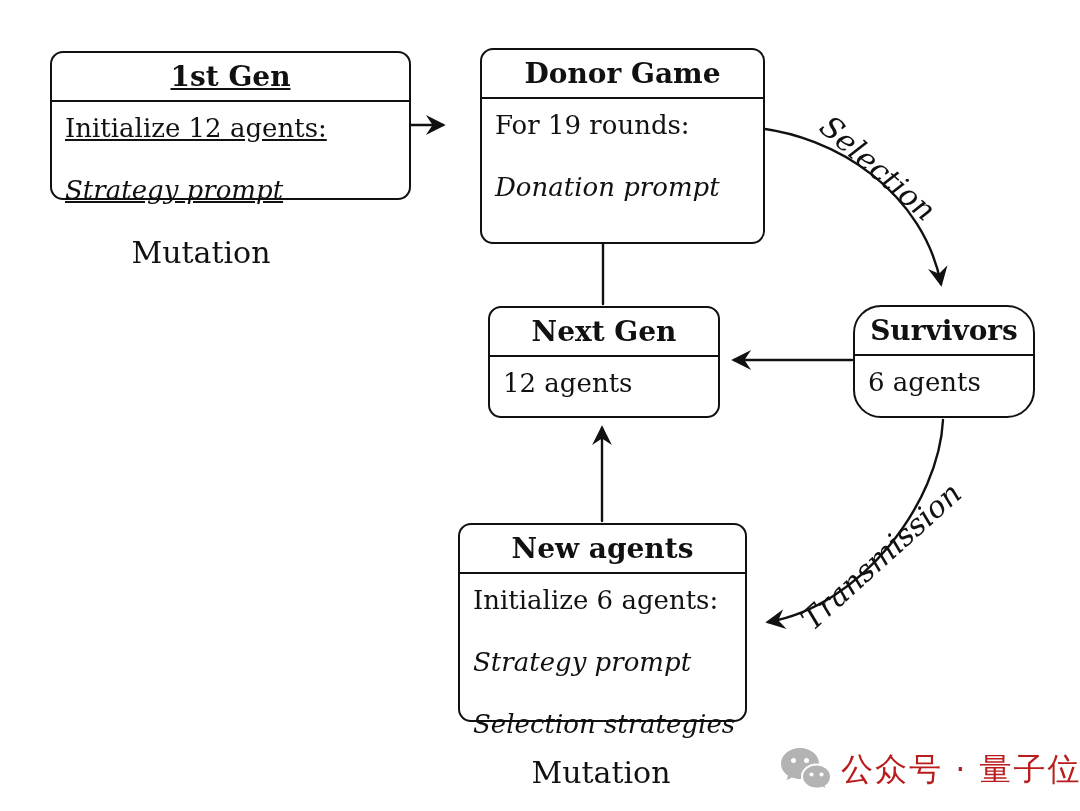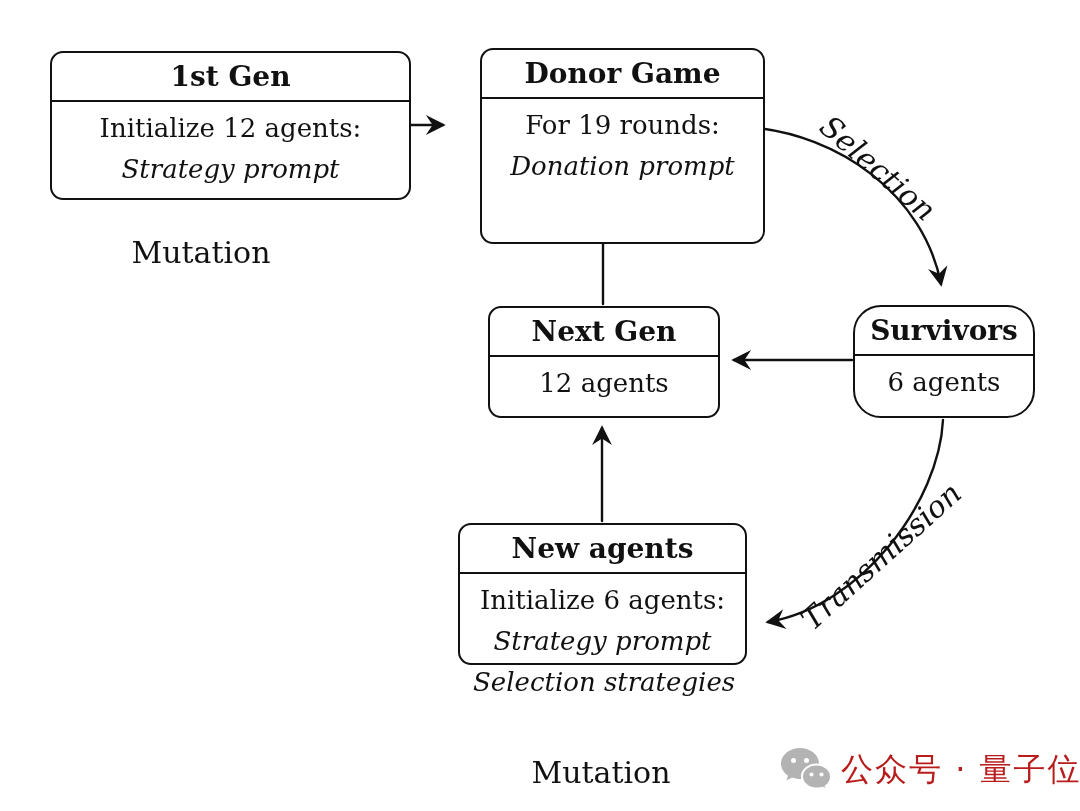--- a/index.html
+++ b/index.html
@@ -35,29 +35,28 @@
     padding: 7px 8px 6px;
     border-bottom: 2px solid #111111;
     white-space: nowrap;
   }
   .box-body {
     padding: 6px 13px 0;
     font-size: 26px;
     line-height: 41px;
     white-space: nowrap;
     flex: 1;
-    text-align: center;
   }
-  .line.italic { font-style: italic; }
+  .line.italic { font-style: italic; margin-top: 21px; }
 
-  #box-first-gen  { left: 50px;  top: 51px;  width: 361px; height: 149px; }
+  #box-first-gen  { left: 50px;  top: 51px;  width: 361px; height: 149px; text-decoration: underline; }
   #box-donor-game { left: 480px; top: 48px;  width: 285px; height: 196px; }
   #box-next-gen   { left: 488px; top: 306px; width: 232px; height: 112px; }
   #box-survivors  { left: 853px; top: 305px; width: 182px; height: 113px; border-radius: 28px; }
-  #box-new-agents { left: 458px; top: 523px; width: 289px; height: 142px; }
+  #box-new-agents { left: 458px; top: 523px; width: 289px; height: 199px; }
 
   .free-label {
     position: absolute;
     font-size: 30px;
     white-space: nowrap;
     text-align: center;
   }
   #label-mutation-left   { left: 201px; top: 252px; transform: translate(-50%,-50%); }
   #label-mutation-bottom { left: 601px; top: 772px; transform: translate(-50%,-50%); }
   .curve-label {

